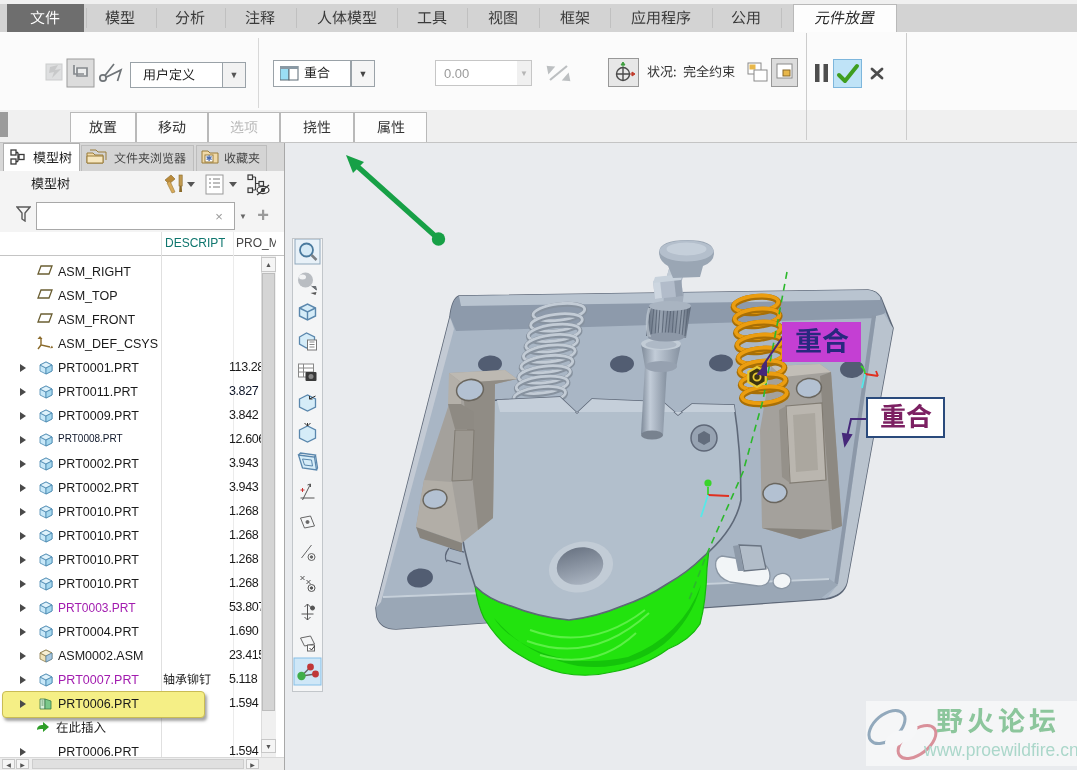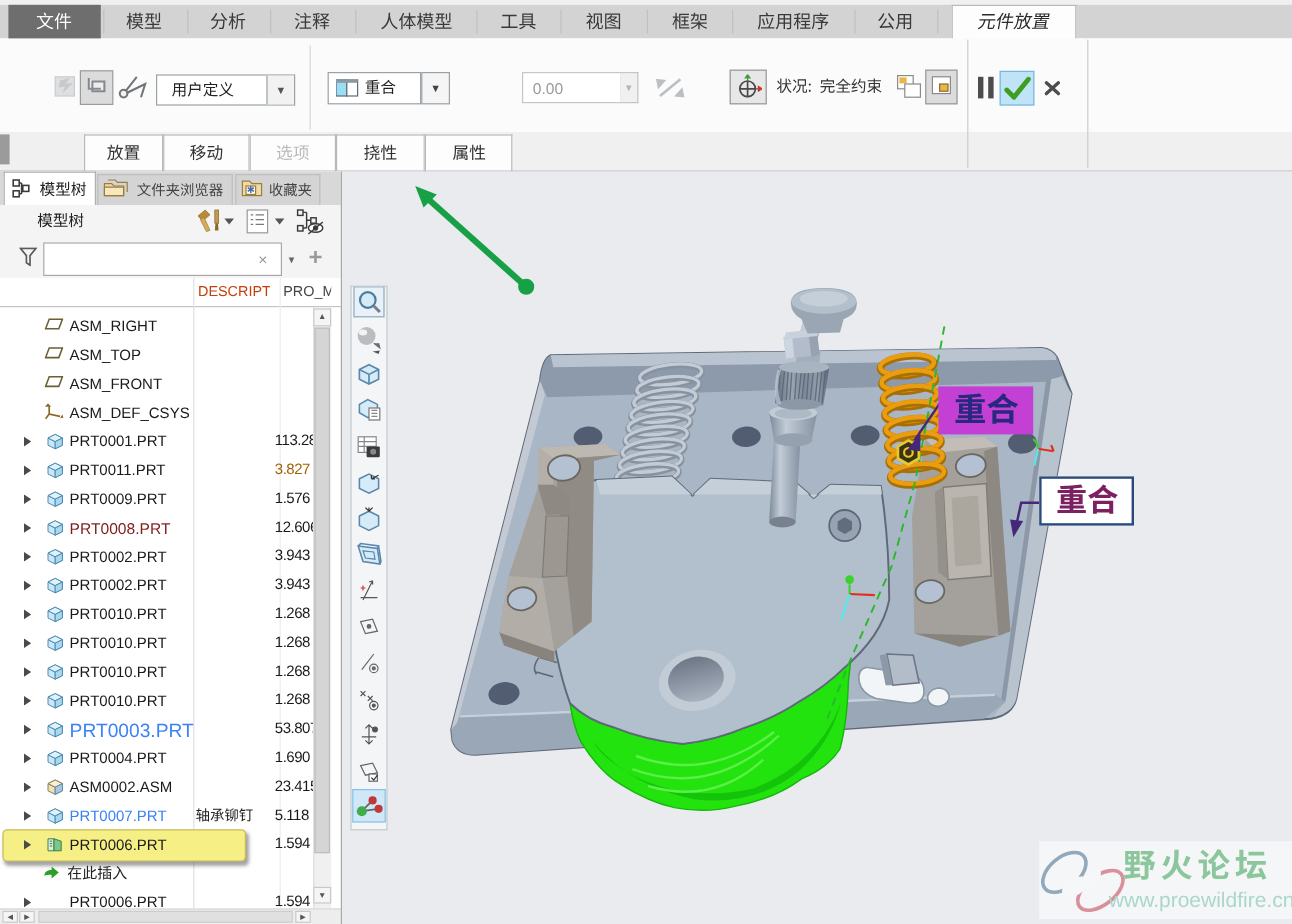--- a/index.html
+++ b/index.html
@@ -310,21 +310,21 @@
 </svg>
 <div class="abs" style="left:0px;top:199px;width:284px;height:33px;background:#f4f4f4"></div>
 <svg class="abs" style="left:16px;top:206px" width="15" height="16" viewBox="0 0 15 16">
       <path d="M1 1 h13 l-5 6 v8 l-3 -2 v-6 z" fill="none" stroke="#5a5a5a" stroke-width="1.4"></path>
     </svg>
 <div class="abs" style="left:36px;top:202px;width:199px;height:28px;background:#fff;border:1px solid #a8a8a8"></div>
 <div class="abs ctr" style="left:213px;top:210px;width:12px;height:12px;color:#999;font-size:13px">×</div>
 <div class="abs ctr" style="left:238px;top:212px;width:10px;height:8px;color:#666;font-size:8px">▼</div>
 <div class="abs ctr" style="left:255px;top:205px;width:16px;height:20px;color:#9a9a9a;font-size:20px;font-weight:bold">+</div>
 <div class="abs" style="left:0px;top:232px;width:284px;height:24px;background:#fff;border-bottom:1px solid #c4c4c4"></div>
-<div class="abs" style="left:165px;top:236px;width:60px;height:14px;color:#c2410c;font-size:12px;overflow:hidden">DESCRIPT</div>
+<div class="abs" style="left:165px;top:236px;width:60px;height:14px;color:#0f766e;font-size:12px;overflow:hidden">DESCRIPT</div>
 <div class="abs" style="left:236px;top:236px;width:40px;height:14px;color:#444;font-size:12px;overflow:hidden">PRO_MI</div>
 <div class="abs" style="left:161px;top:232px;width:1px;height:530px;background:#e0e0e0"></div>
 <div class="abs" style="left:233px;top:232px;width:1px;height:530px;background:#ebebeb"></div>
 <div class="abs" style="left:2px;top:691px;width:203px;height:27px;background:#f5ef86;border:1px solid #c9bc55;border-radius:4px;box-shadow:2px 3px 3px rgba(90,90,90,0.55)"></div>
 <div class="abs" style="left:37px;top:264px;width:17px;height:16px;">
       <svg width="16" height="12" viewBox="0 0 16 12">
         <path d="M4 2 H15 L12 10 H1 Z" fill="none" stroke="#6b5f33" stroke-width="1.3"></path>
       </svg>
     </div>
 <div class="abs" style="left:58px;top:265px;width:100px;height:14px;color:#1a1a1a;font-size:12.5px;white-space:nowrap">ASM_RIGHT</div>
@@ -375,52 +375,52 @@
         <g stroke="#4a88b0" stroke-width="0.8">
           <path d="M3 5 L9 2 L15 5 L15 11 L9 14 L3 11 Z" fill="#c8e8f8"></path>
           <path d="M3 5 L9 8 L15 5" fill="none"></path>
           <path d="M9 8 L9 14" fill="none"></path>
           <path d="M3 5 L9 2 L15 5 L9 8 Z" fill="#dff2fb"></path>
           <path d="M9 8 L15 5 L15 11 L9 14 Z" fill="#a6d8ef"></path>
         </g>
       </svg>
     </div>
 <div class="abs" style="left:58px;top:385px;width:100px;height:14px;color:#1a1a1a;font-size:12.5px;white-space:nowrap">PRT0011.PRT</div>
-<div class="abs" style="left:229px;top:384px;width:32px;height:15px;color:#a16207;font-size:12.5px;letter-spacing:-0.4px;overflow:hidden;white-space:nowrap">3.827</div>
+<div class="abs" style="left:229px;top:384px;width:32px;height:15px;color:#0f172a;font-size:12.5px;letter-spacing:-0.4px;overflow:hidden;white-space:nowrap">3.827</div>
 <svg class="abs" style="left:19px;top:411px" width="8" height="10" viewBox="0 0 8 10">
       <path d="M1 1 L7 5 L1 9 Z" fill="#4a4a4a"></path>
     </svg>
 <div class="abs" style="left:37px;top:408px;width:17px;height:16px;">
       <svg width="17" height="16" viewBox="0 0 17 16">
         <g stroke="#4a88b0" stroke-width="0.8">
           <path d="M3 5 L9 2 L15 5 L15 11 L9 14 L3 11 Z" fill="#c8e8f8"></path>
           <path d="M3 5 L9 8 L15 5" fill="none"></path>
           <path d="M9 8 L9 14" fill="none"></path>
           <path d="M3 5 L9 2 L15 5 L9 8 Z" fill="#dff2fb"></path>
           <path d="M9 8 L15 5 L15 11 L9 14 Z" fill="#a6d8ef"></path>
         </g>
       </svg>
     </div>
 <div class="abs" style="left:58px;top:409px;width:100px;height:14px;color:#1a1a1a;font-size:12.5px;white-space:nowrap">PRT0009.PRT</div>
-<div class="abs" style="left:229px;top:408px;width:32px;height:15px;color:#1a1a1a;font-size:12.5px;letter-spacing:-0.4px;overflow:hidden;white-space:nowrap">1.576</div>
+<div class="abs" style="left:229px;top:408px;width:32px;height:15px;color:#1a1a1a;font-size:12.5px;letter-spacing:-0.4px;overflow:hidden;white-space:nowrap">3.842</div>
 <svg class="abs" style="left:19px;top:435px" width="8" height="10" viewBox="0 0 8 10">
       <path d="M1 1 L7 5 L1 9 Z" fill="#4a4a4a"></path>
     </svg>
 <div class="abs" style="left:37px;top:432px;width:17px;height:16px;">
       <svg width="17" height="16" viewBox="0 0 17 16">
         <g stroke="#4a88b0" stroke-width="0.8">
           <path d="M3 5 L9 2 L15 5 L15 11 L9 14 L3 11 Z" fill="#c8e8f8"></path>
           <path d="M3 5 L9 8 L15 5" fill="none"></path>
           <path d="M9 8 L9 14" fill="none"></path>
           <path d="M3 5 L9 2 L15 5 L9 8 Z" fill="#dff2fb"></path>
           <path d="M9 8 L15 5 L15 11 L9 14 Z" fill="#a6d8ef"></path>
         </g>
       </svg>
     </div>
-<div class="abs" style="left:58px;top:433px;width:100px;height:14px;color:#7f1d1d;font-size:13px;white-space:nowrap">PRT0008.PRT</div>
+<div class="abs" style="left:58px;top:433px;width:100px;height:14px;color:#0f172a;font-size:10px;white-space:nowrap">PRT0008.PRT</div>
 <div class="abs" style="left:229px;top:432px;width:32px;height:15px;color:#1a1a1a;font-size:12.5px;letter-spacing:-0.4px;overflow:hidden;white-space:nowrap">12.606</div>
 <svg class="abs" style="left:19px;top:459px" width="8" height="10" viewBox="0 0 8 10">
       <path d="M1 1 L7 5 L1 9 Z" fill="#4a4a4a"></path>
     </svg>
 <div class="abs" style="left:37px;top:456px;width:17px;height:16px;">
       <svg width="17" height="16" viewBox="0 0 17 16">
         <g stroke="#4a88b0" stroke-width="0.8">
           <path d="M3 5 L9 2 L15 5 L15 11 L9 14 L3 11 Z" fill="#c8e8f8"></path>
           <path d="M3 5 L9 8 L15 5" fill="none"></path>
           <path d="M9 8 L9 14" fill="none"></path>
@@ -518,21 +518,21 @@
       <svg width="17" height="16" viewBox="0 0 17 16">
         <g stroke="#4a88b0" stroke-width="0.8">
           <path d="M3 5 L9 2 L15 5 L15 11 L9 14 L3 11 Z" fill="#c8e8f8"></path>
           <path d="M3 5 L9 8 L15 5" fill="none"></path>
           <path d="M9 8 L9 14" fill="none"></path>
           <path d="M3 5 L9 2 L15 5 L9 8 Z" fill="#dff2fb"></path>
           <path d="M9 8 L15 5 L15 11 L9 14 Z" fill="#a6d8ef"></path>
         </g>
       </svg>
     </div>
-<div class="abs" style="left:58px;top:601px;width:100px;height:14px;color:#3b82f6;font-size:16px;white-space:nowrap">PRT0003.PRT</div>
+<div class="abs" style="left:58px;top:601px;width:100px;height:14px;color:#a21caf;font-size:12px;white-space:nowrap">PRT0003.PRT</div>
 <div class="abs" style="left:229px;top:600px;width:32px;height:15px;color:#1a1a1a;font-size:12.5px;letter-spacing:-0.4px;overflow:hidden;white-space:nowrap">53.807</div>
 <svg class="abs" style="left:19px;top:627px" width="8" height="10" viewBox="0 0 8 10">
       <path d="M1 1 L7 5 L1 9 Z" fill="#4a4a4a"></path>
     </svg>
 <div class="abs" style="left:37px;top:624px;width:17px;height:16px;">
       <svg width="17" height="16" viewBox="0 0 17 16">
         <g stroke="#4a88b0" stroke-width="0.8">
           <path d="M3 5 L9 2 L15 5 L15 11 L9 14 L3 11 Z" fill="#c8e8f8"></path>
           <path d="M3 5 L9 8 L15 5" fill="none"></path>
           <path d="M9 8 L9 14" fill="none"></path>
@@ -566,21 +566,21 @@
       <svg width="17" height="16" viewBox="0 0 17 16">
         <g stroke="#4a88b0" stroke-width="0.8">
           <path d="M3 5 L9 2 L15 5 L15 11 L9 14 L3 11 Z" fill="#c8e8f8"></path>
           <path d="M3 5 L9 8 L15 5" fill="none"></path>
           <path d="M9 8 L9 14" fill="none"></path>
           <path d="M3 5 L9 2 L15 5 L9 8 Z" fill="#dff2fb"></path>
           <path d="M9 8 L15 5 L15 11 L9 14 Z" fill="#a6d8ef"></path>
         </g>
       </svg>
     </div>
-<div class="abs" style="left:58px;top:673px;width:100px;height:14px;color:#3b82f6;font-size:12.5px;white-space:nowrap">PRT0007.PRT</div>
+<div class="abs" style="left:58px;top:673px;width:100px;height:14px;color:#a21caf;font-size:12.5px;white-space:nowrap">PRT0007.PRT</div>
 <div class="abs" style="left:229px;top:672px;width:32px;height:15px;color:#1a1a1a;font-size:12.5px;letter-spacing:-0.4px;overflow:hidden;white-space:nowrap">5.118</div>
 <svg class="abs" style="left:19px;top:699px" width="8" height="10" viewBox="0 0 8 10">
       <path d="M1 1 L7 5 L1 9 Z" fill="#4a4a4a"></path>
     </svg>
 <div class="abs" style="left:37px;top:696px;width:17px;height:16px;">
       <svg width="17" height="16" viewBox="0 0 17 16">
         <g stroke="#3a7a4a" stroke-width="0.8">
           <path d="M3 3 h5 v10 h-5 z" fill="#d8f0d8"></path>
           <path d="M4.5 5 h2 M4.5 7 h2 M4.5 9 h2" stroke="#3a7a4a"></path>
           <path d="M8 3 L14 5 L14 13 L8 13 Z" fill="#7ac88a"></path>

